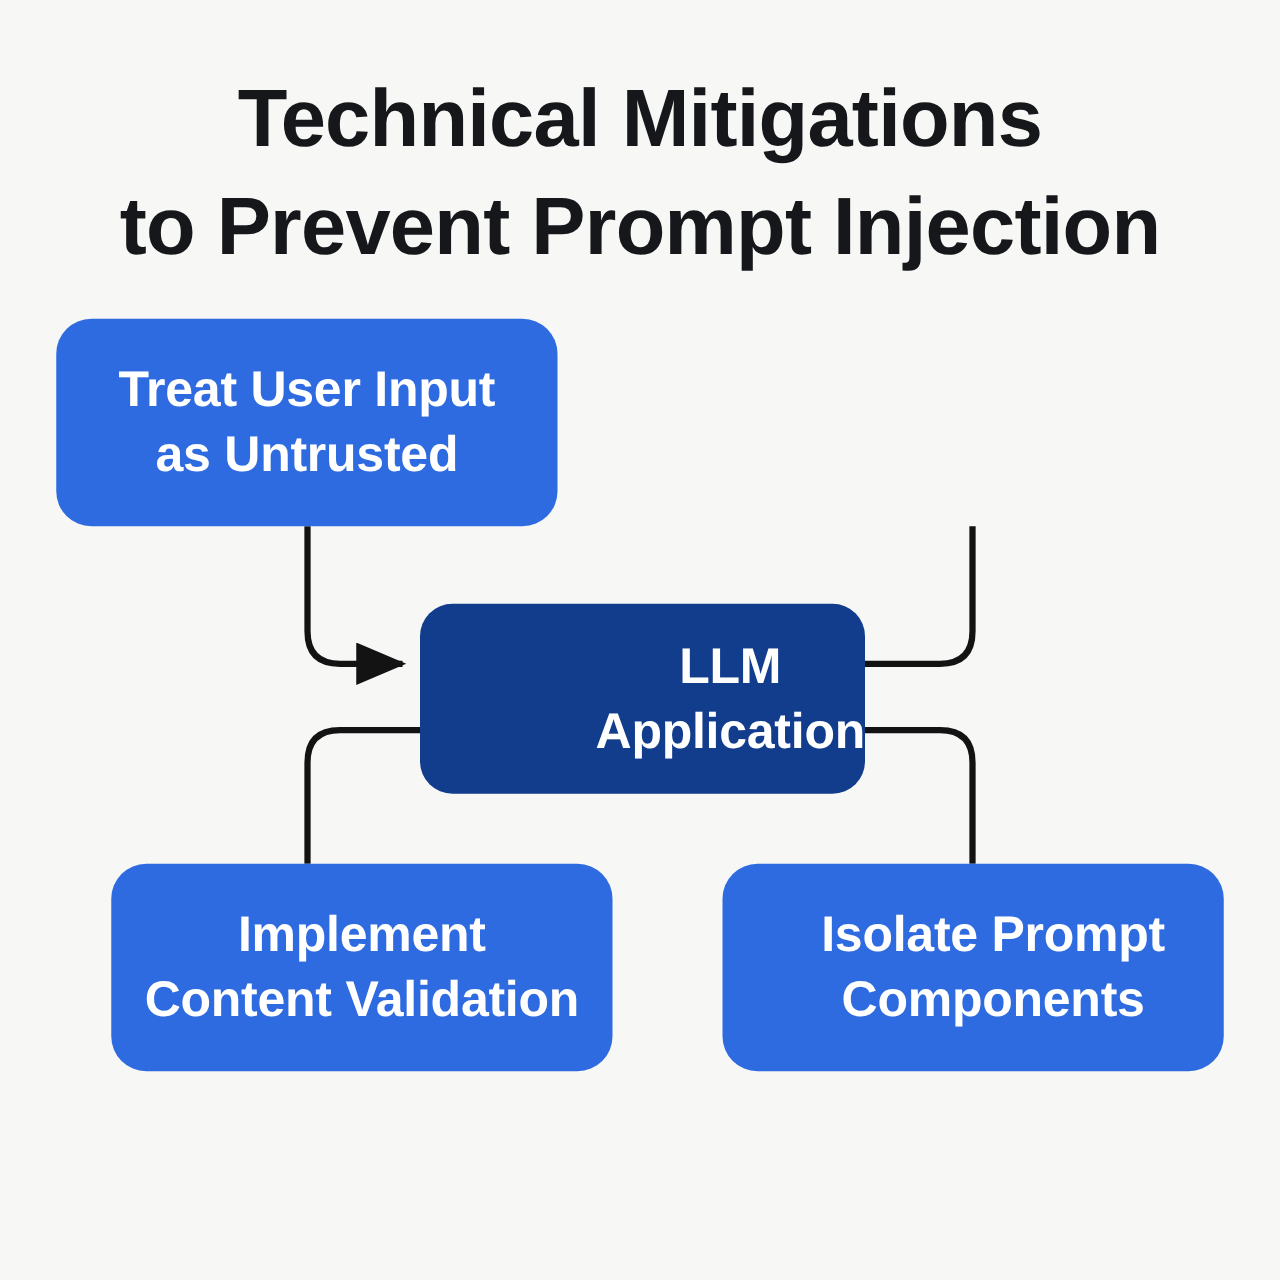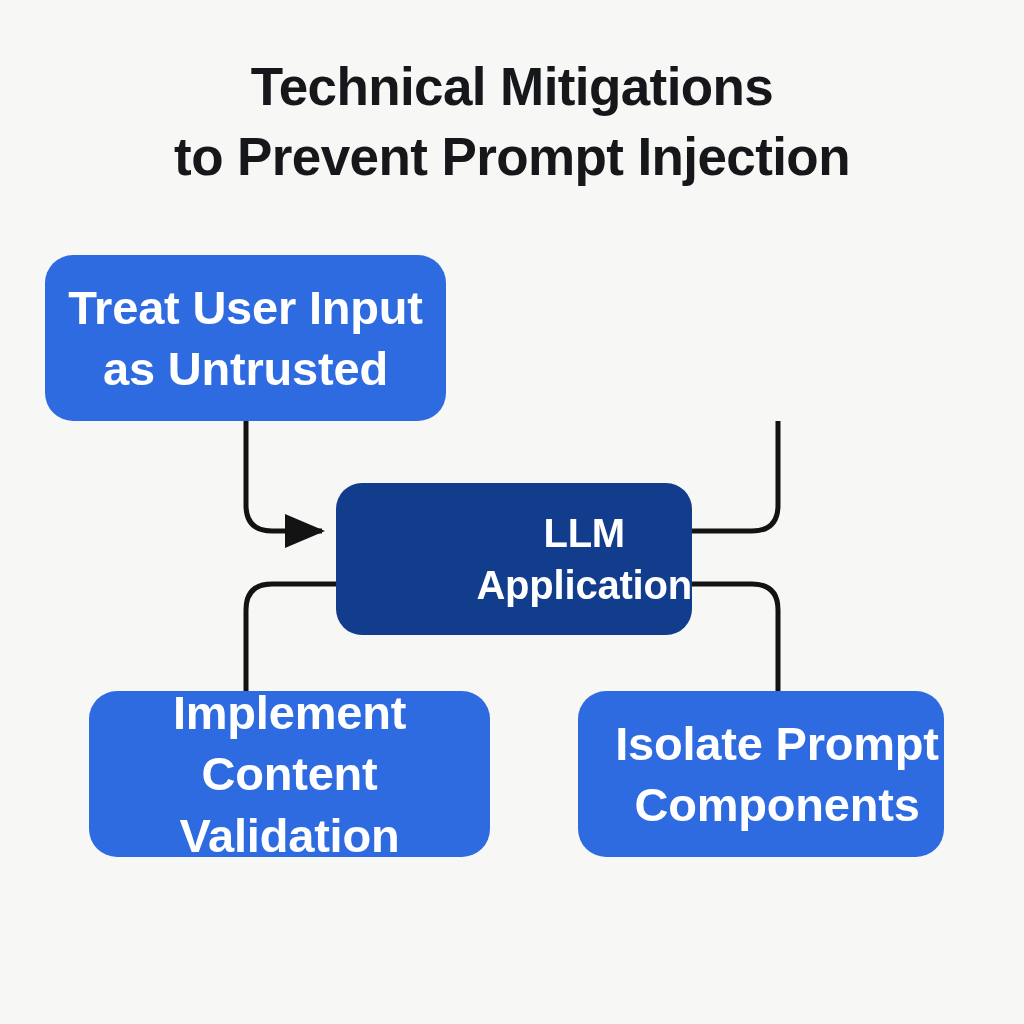--- a/index.html
+++ b/index.html
@@ -22,21 +22,21 @@
 
   
   .title-block {
     position: absolute;
     left: 0;
     top: 52px;
     width: 1024px;
     text-align: center;
     color: #15171a;
     font-weight: 700;
-    font-size: 53px;
+    font-size: 65px;
     line-height: 1.33;
     letter-spacing: -0.6px;
   }
   .title-line { display: block; white-space: nowrap; }
 
   
   #wires {
     position: absolute;
     left: 0;
     top: 0;
@@ -58,37 +58,37 @@
     box-sizing: border-box;
   }
   .node .node-label {
     display: block;
     line-height: 1.30;
     white-space: pre-line;
   }
 
   .node-outer {
     background: #2f6be0;
-    font-size: 47px;
+    font-size: 40px;
     letter-spacing: -0.2px;
   }
 
   .node-core {
     background: #123c8c;
     border-radius: 26px;
     font-size: 40px;
     letter-spacing: -0.2px;
   }
 
   
   #node-treat-user-input { left: 45px;  top: 255px; width: 401px; height: 166px; }
   #node-guardrails       { left: 578px; top: 255px; width: 401px; height: 166px; }
   #node-llm-application  { left: 336px; top: 483px; width: 356px; height: 152px; justify-content: flex-end; }
   #node-implement-validation { left: 45px;  top: 691px; width: 401px; height: 166px; margin-left: 44px; }
-  #node-isolate-prompt   { left: 578px; top: 691px; width: 366px; height: 166px; padding-left: 32px; }
+  #node-isolate-prompt   { left: 578px; top: 691px; width: 401px; height: 166px; padding-left: 32px; }
 </style>
 </head>
 <body>
 
 <div id="canvas">
 
   <div class="title-block">
     <span class="title-line">Technical Mitigations</span>
     <span class="title-line">to Prevent Prompt Injection</span>
   </div>

